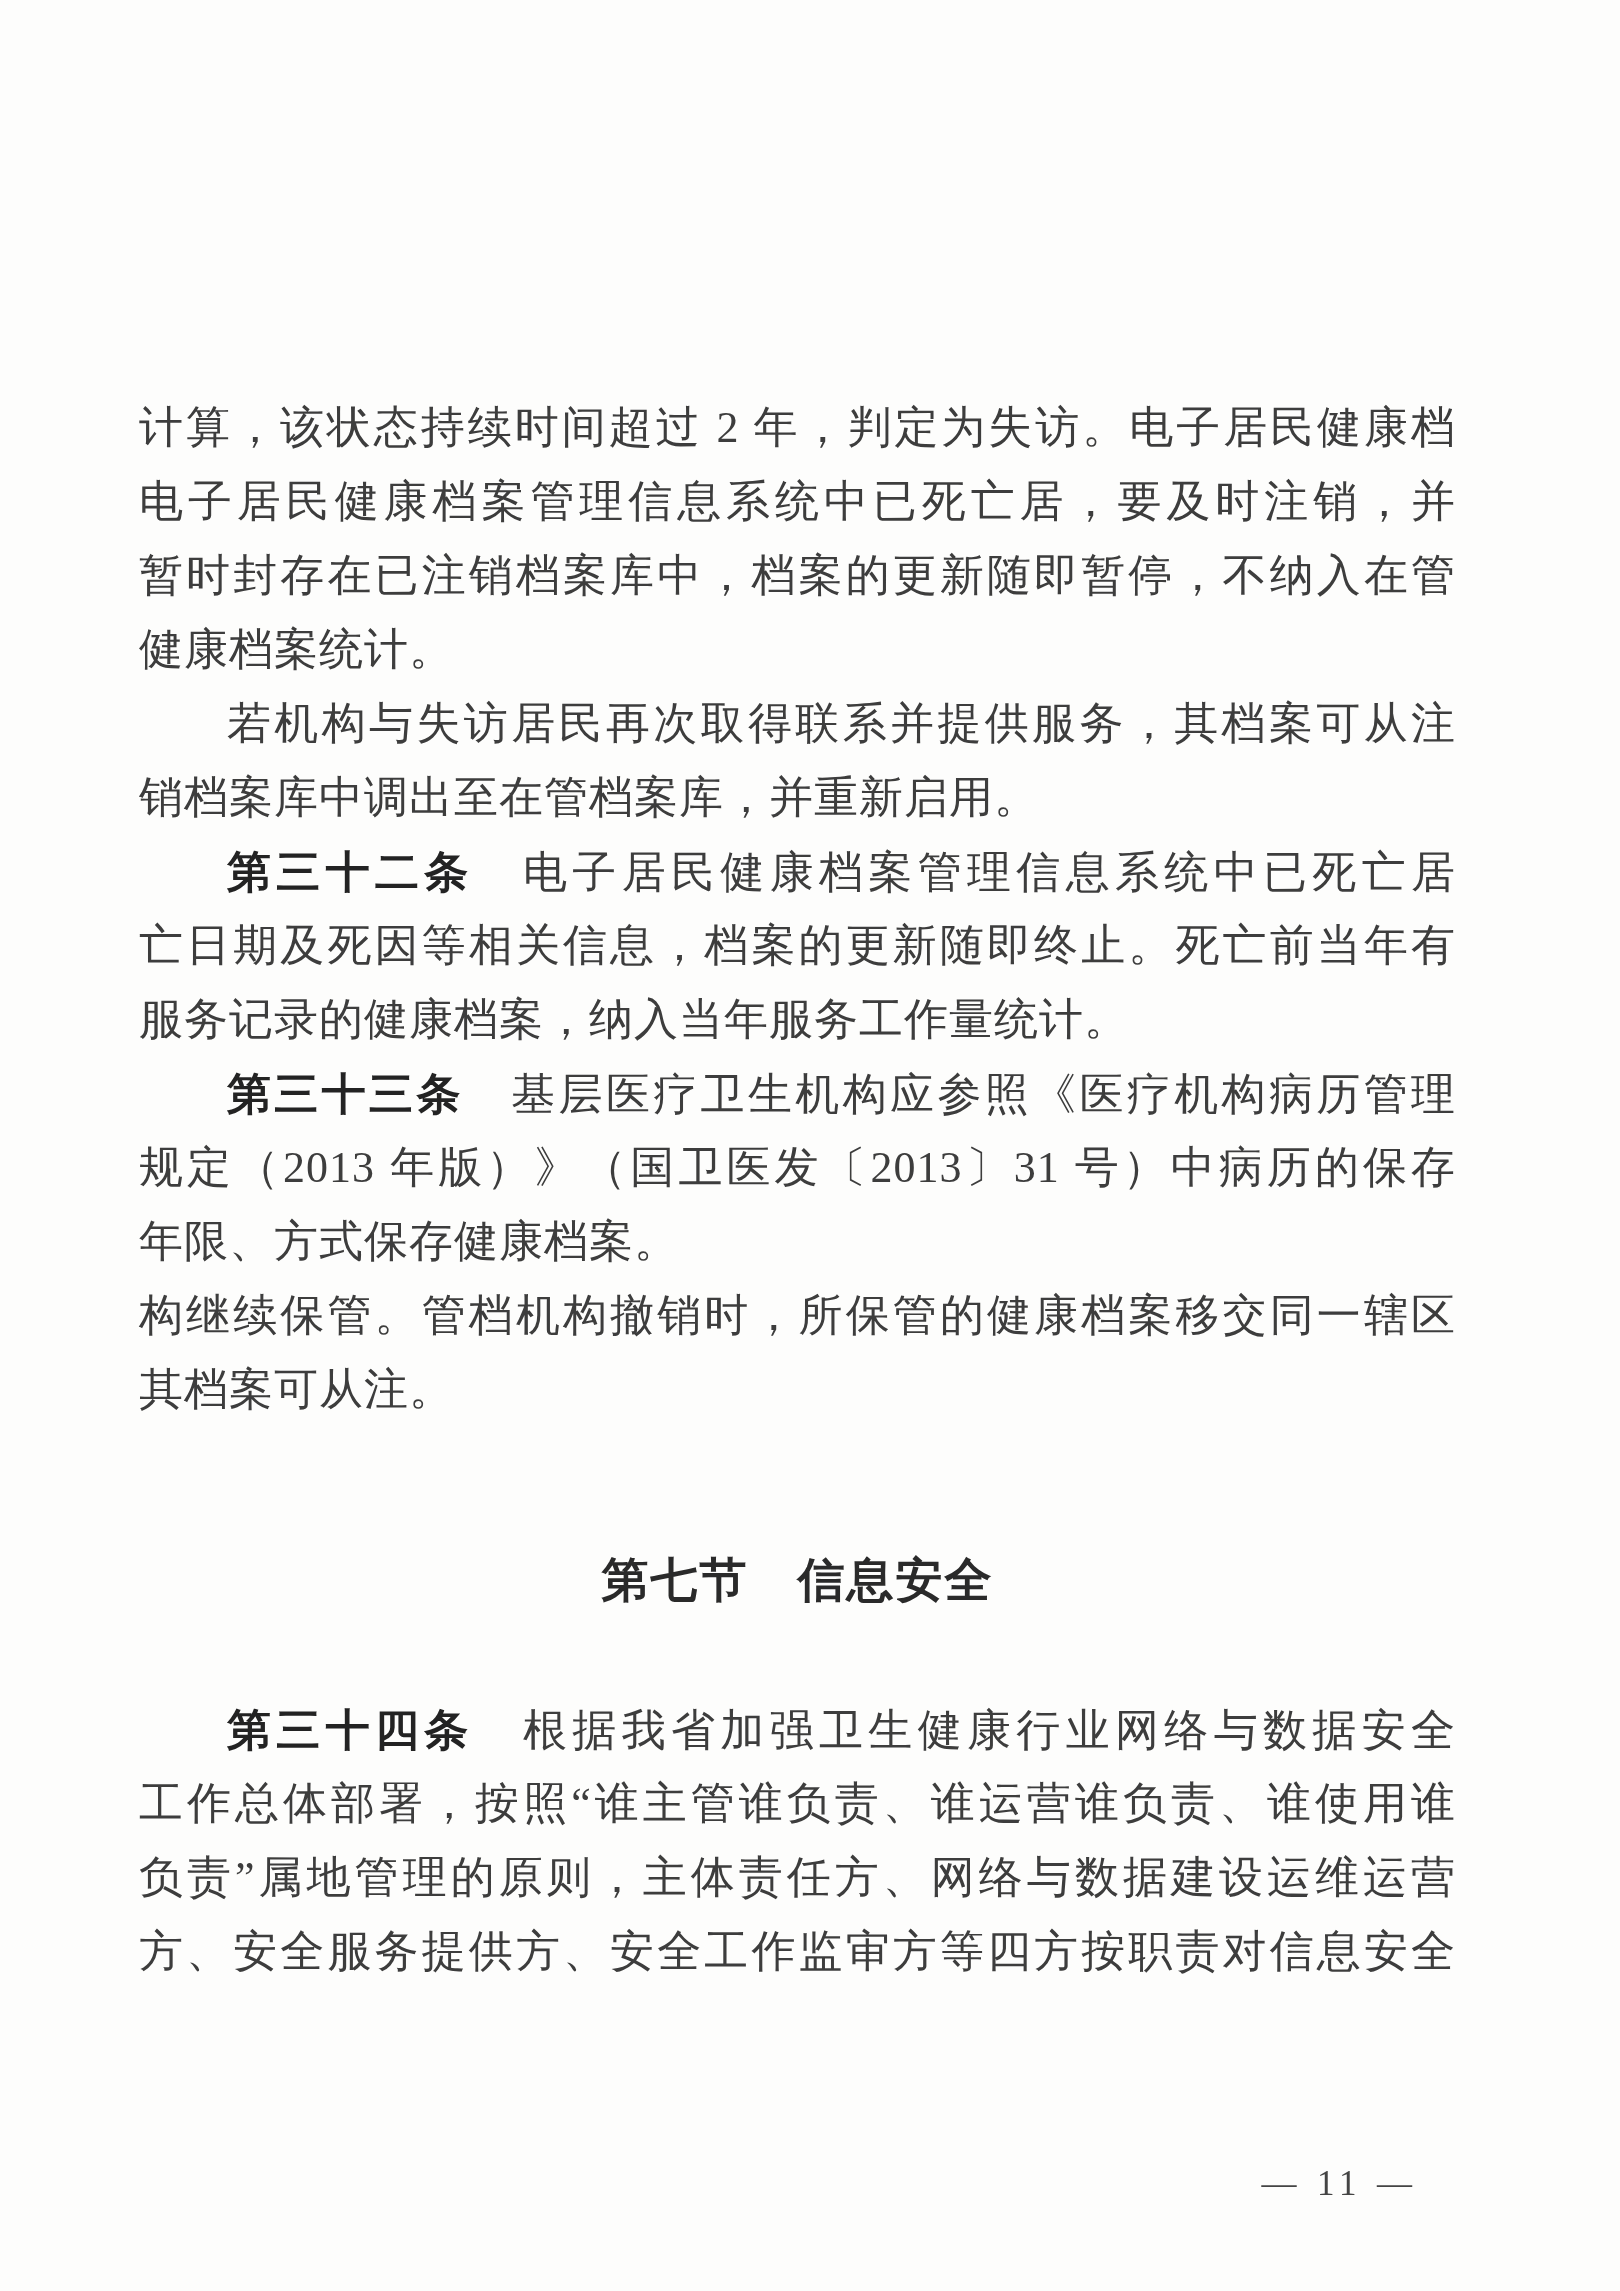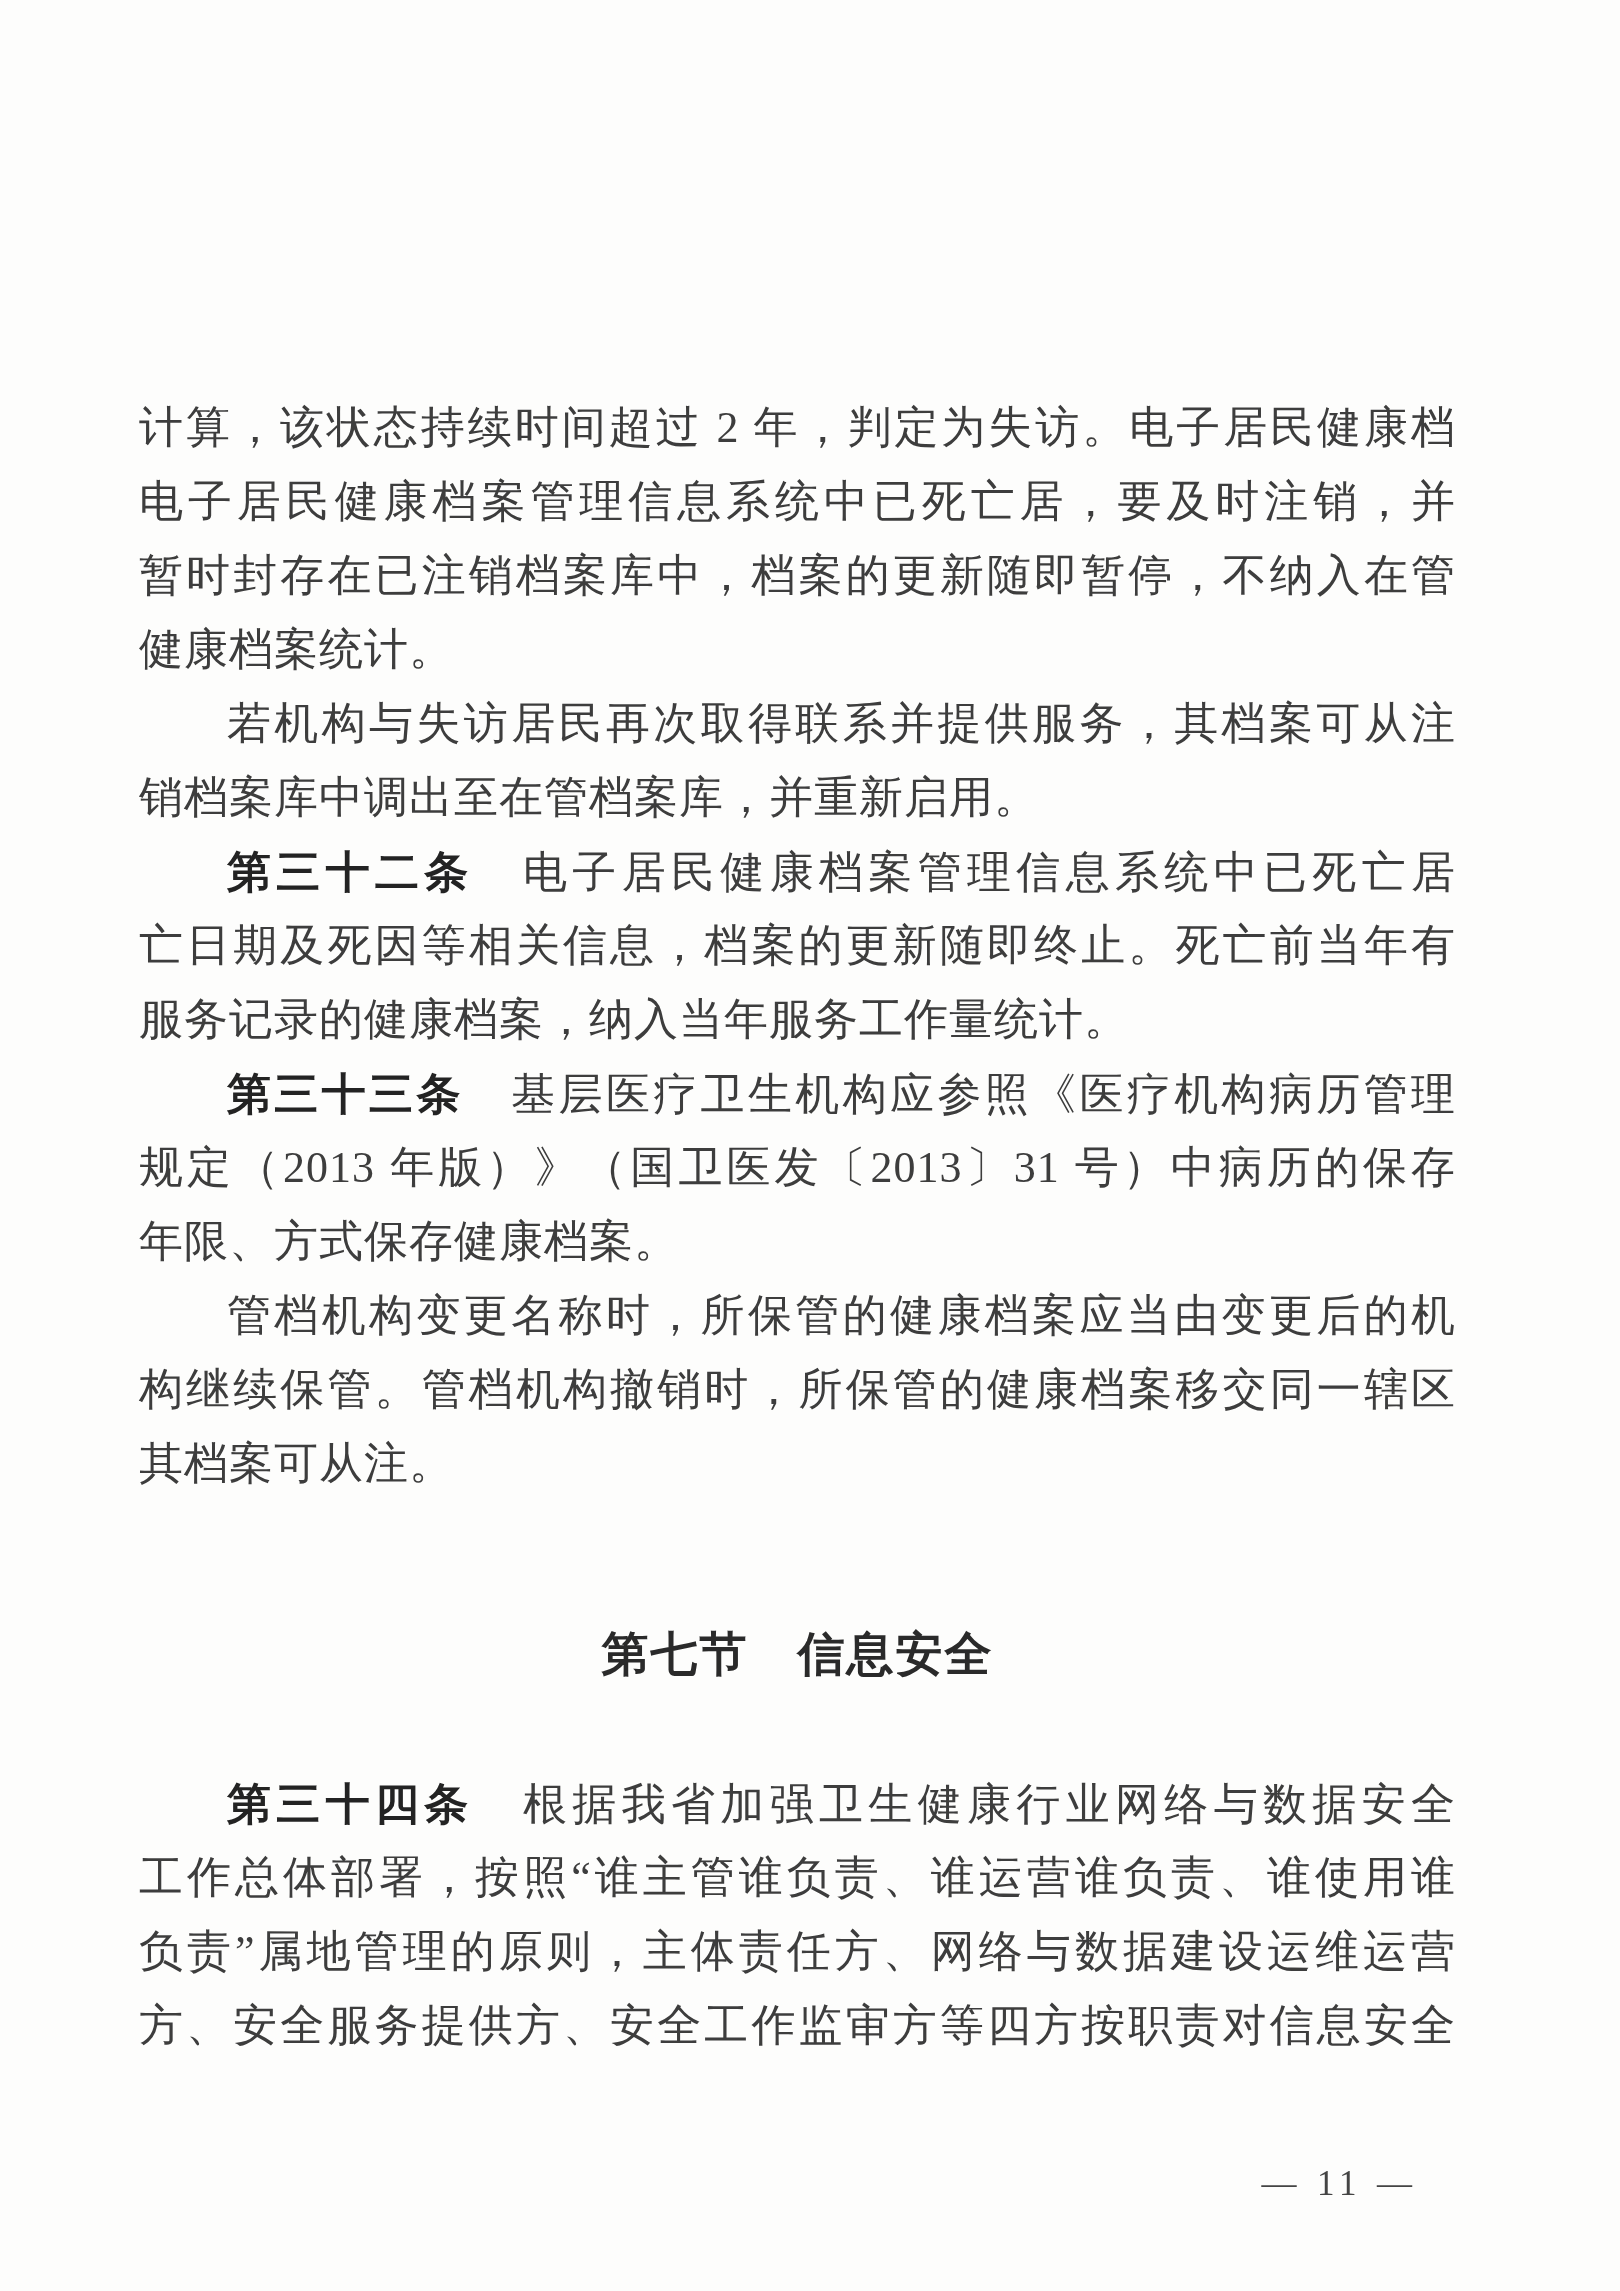--- a/index.html
+++ b/index.html
@@ -78,21 +78,20 @@
       <div class="line fill"><span>暂时封存在已注销档案库中，档案的更新随即暂停，不纳入在管</span></div>
       <div class="line"><span>健康档案统计。</span></div>
       <div class="line fill indent"><span>若机构与失访居民再次取得联系并提供服务，其档案可从注</span></div>
       <div class="line"><span>销档案库中调出至在管档案库，并重新启用。</span></div>
       <div class="line fill indent"><span class="lead">第三十二条</span><span>　电子居民健康档案管理信息系统中已死亡居</span></div>
       <div class="line fill"><span>亡日期及死因等相关信息，档案的更新随即终止。死亡前当年有</span></div>
       <div class="line"><span>服务记录的健康档案，纳入当年服务工作量统计。</span></div>
       <div class="line fill indent"><span class="lead">第三十三条</span><span>　基层医疗卫生机构应参照《医疗机构病历管理</span></div>
       <div class="line fill"><span>规定（2013 年版）》（国卫医发〔2013〕31 号）中病历的保存</span></div>
       <div class="line"><span>年限、方式保存健康档案。</span></div>
-      <div class="line fill indent"><span>管档机构变更名称时，所保管的健康档案应当由变更后的机</span></div>
       <div class="line fill"><span>构继续保管。管档机构撤销时，所保管的健康档案移交同一辖区</span></div>
       <div class="line"><span>其档案可从注。</span></div>
       <div class="line heading"><span>第七节　信息安全</span></div>
       <div class="line fill indent"><span class="lead">第三十四条</span><span>　根据我省加强卫生健康行业网络与数据安全</span></div>
       <div class="line fill"><span>工作总体部署，按照“谁主管谁负责、谁运营谁负责、谁使用谁</span></div>
       <div class="line fill"><span>负责”属地管理的原则，主体责任方、网络与数据建设运维运营</span></div>
       <div class="line fill"><span>方、安全服务提供方、安全工作监审方等四方按职责对信息安全</span></div>
     </main>
   <div class="page-number">— 11 —</div>
 </div>

